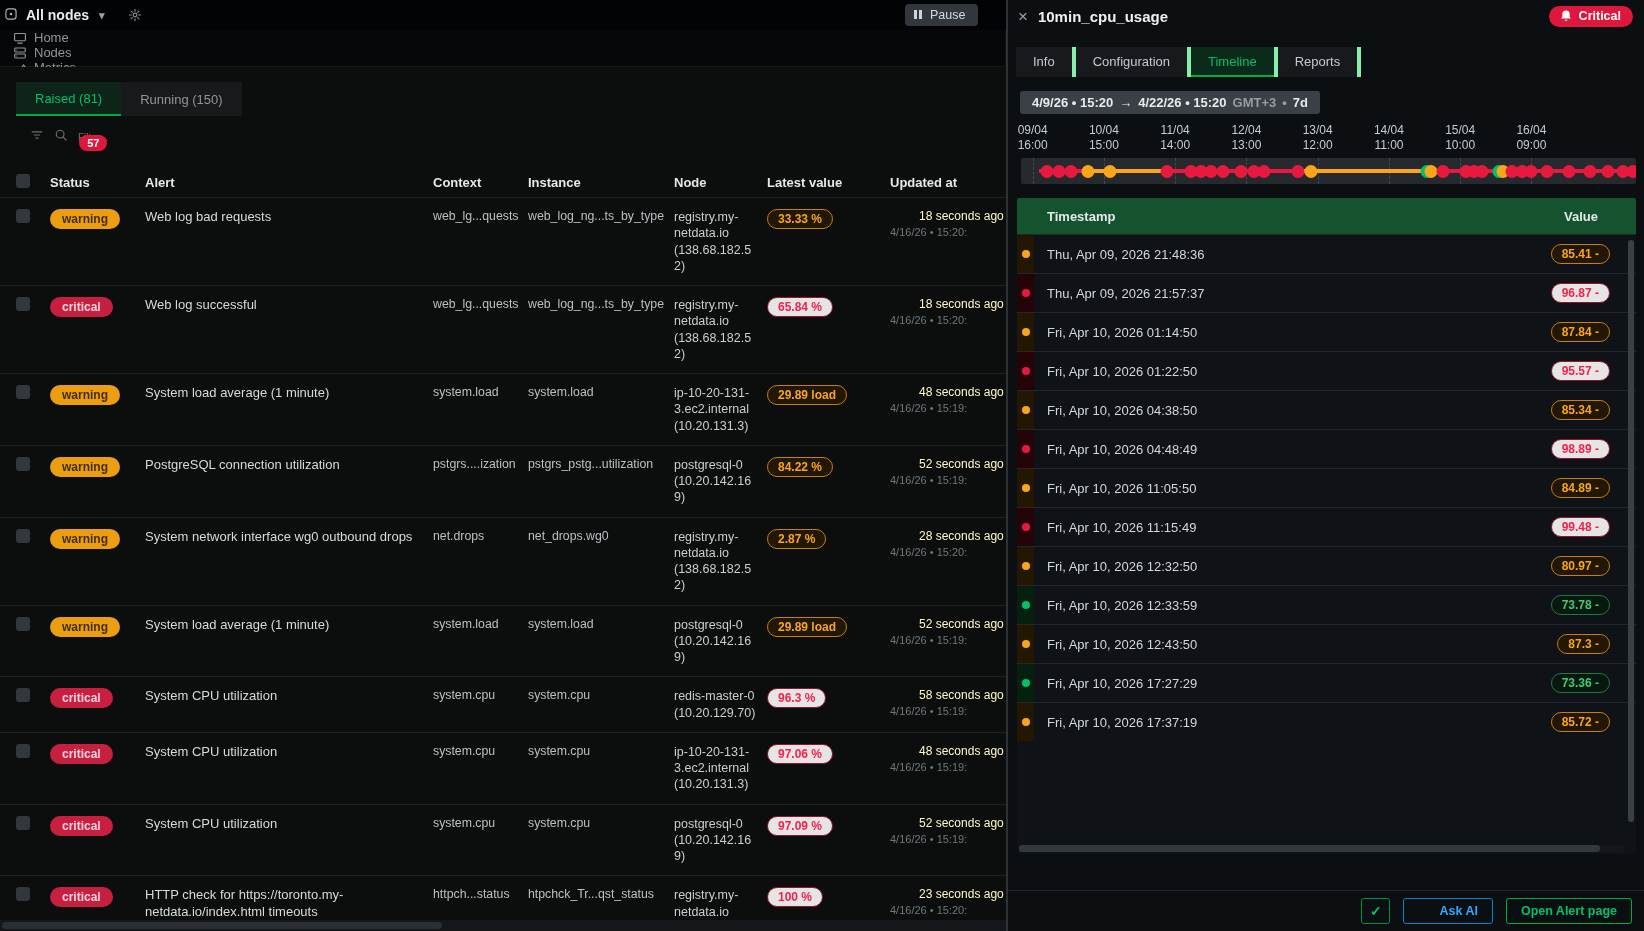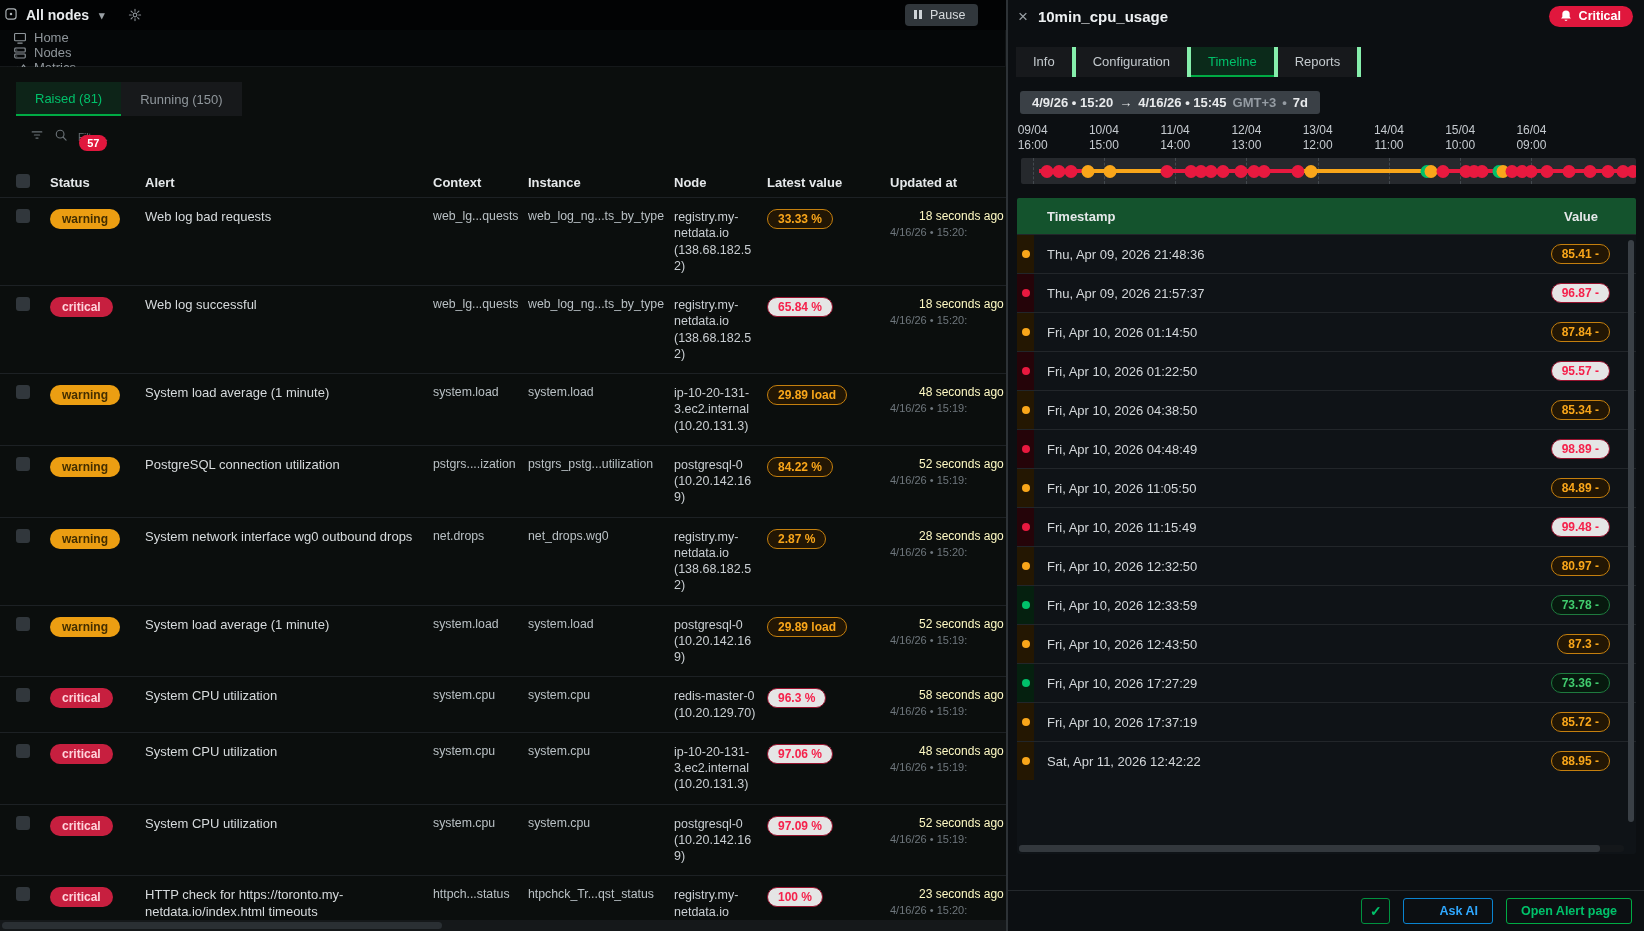--- a/index.html
+++ b/index.html
@@ -421,21 +421,21 @@
   <div class="panel-tabs">
       <div class="ptab">Info</div>
       <div class="ptab">Configuration</div>
       <div class="ptab active">Timeline</div>
       <div class="ptab">Reports</div>
     </div>
 
   <div class="date-pill">
     <span>4/9/26 • 15:20</span>
     <span>→</span>
-    <span>4/16/26 • 15:45</span>
+    <span>4/22/26 • 15:20</span>
     <span class="tz">GMT+3</span>
     <span class="tz">•</span>
     <span>7d</span>
   </div>
 
   <div class="timeline">
     <div class="tl-ticks">
         <div class="tl-tick-label" style="left: 1.9%;">
           <div>09/04</div>
           <div>16:00</div>
@@ -608,27 +608,20 @@
           <span class="ev-ts">Fri, Apr 10, 2026 17:27:29</span>
           <span class="ev-val"><span class="pill clear">73.36 -</span></span>
         </div>
         <div class="ev-row">
           <div class="ev-strip" style="background: rgb(36, 23, 2);">
             <span class="ev-dot" style="background: rgb(249, 166, 26);"></span>
           </div>
           <span class="ev-ts">Fri, Apr 10, 2026 17:37:19</span>
           <span class="ev-val"><span class="pill warning">85.72 -</span></span>
         </div>
-        <div class="ev-row">
-          <div class="ev-strip" style="background: rgb(36, 23, 2);">
-            <span class="ev-dot" style="background: rgb(249, 166, 26);"></span>
-          </div>
-          <span class="ev-ts">Sat, Apr 11, 2026 12:42:22</span>
-          <span class="ev-val"><span class="pill warning">88.95 -</span></span>
-        </div>
       </div>
     <div class="ev-vscroll">
         <span class="ev-vthumb"></span>
       </div>
     <div class="ev-hscroll">
         <span class="ev-hthumb"></span>
       </div>
   </div>
 
   <div class="panel-footer">

